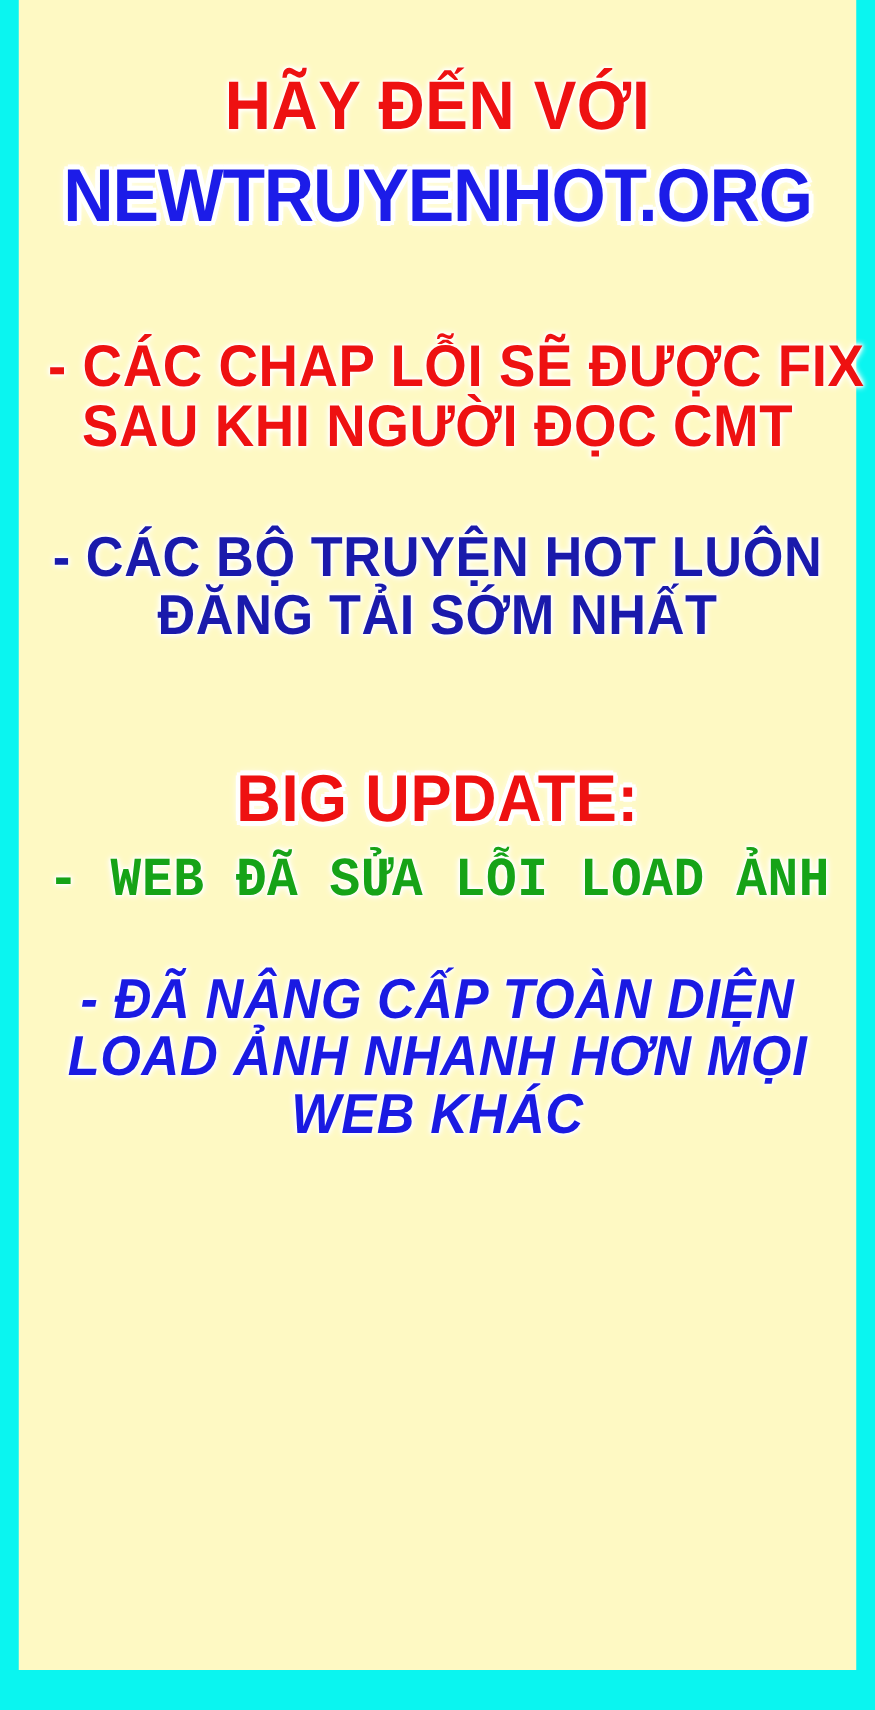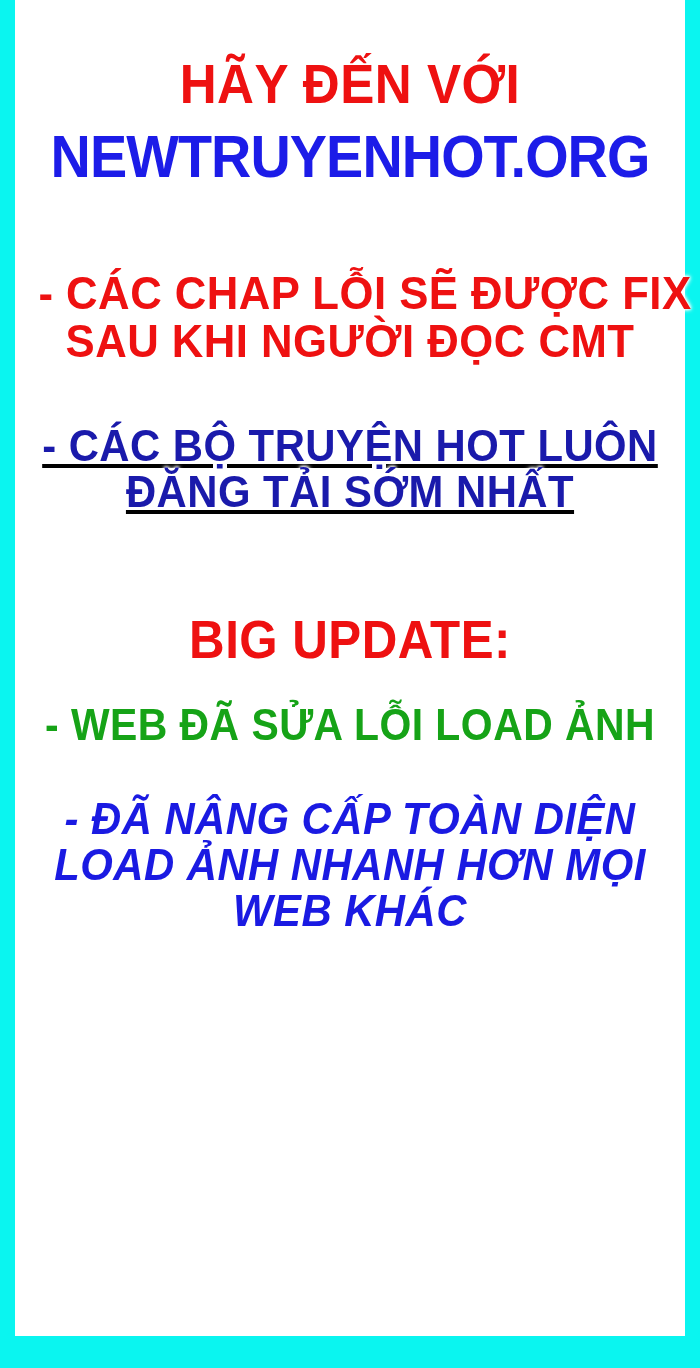--- a/index.html
+++ b/index.html
@@ -17,21 +17,21 @@
     font-family: "Liberation Sans", sans-serif;
   }
 
   
   #panel {
     position: absolute;
     left: 15px;
     top: 0;
     right: 15px;
     bottom: 32px;
-    background: #ffffff;
+    background: #fef9c3;
     display: flex;
     flex-direction: column;
     align-items: center;
   }
 
   .line {
     width: 100%;
     text-align: center;
     font-weight: 700;
     letter-spacing: 0.5px;
@@ -64,26 +64,26 @@
        0 0 7px #ffffff, 0 0 10px #ffffff;
   }
 
   
   .headline       { font-size: 55px; margin-top: 56px; }
   .domain         { font-size: 60px; margin-top: 14px; letter-spacing: -1px; }
 
   .block-red      { margin-top: 82px; }
   .block-red .line{ font-size: 47px; }
 
-  .block-navy     { margin-top: 58px; text-decoration: underline; }
+  .block-navy     { margin-top: 58px; }
   .block-navy .line { font-size: 45px; }
 
   .big-update     { font-size: 53px; margin-top: 98px; }
 
-  .block-green    { margin-top: 36px; }
+  .block-green    { margin-top: 16px; font-family: Liberation Mono, monospace; }
   .block-green .line { font-size: 44px; }
 
   .block-blue     { margin-top: 48px; font-style: italic; }
   .block-blue .line { font-size: 45px; }
 
   .block-pink     { margin-top: 58px; }
   .block-pink .line { font-size: 45px; }
 </style>
 </head>
 <body>

